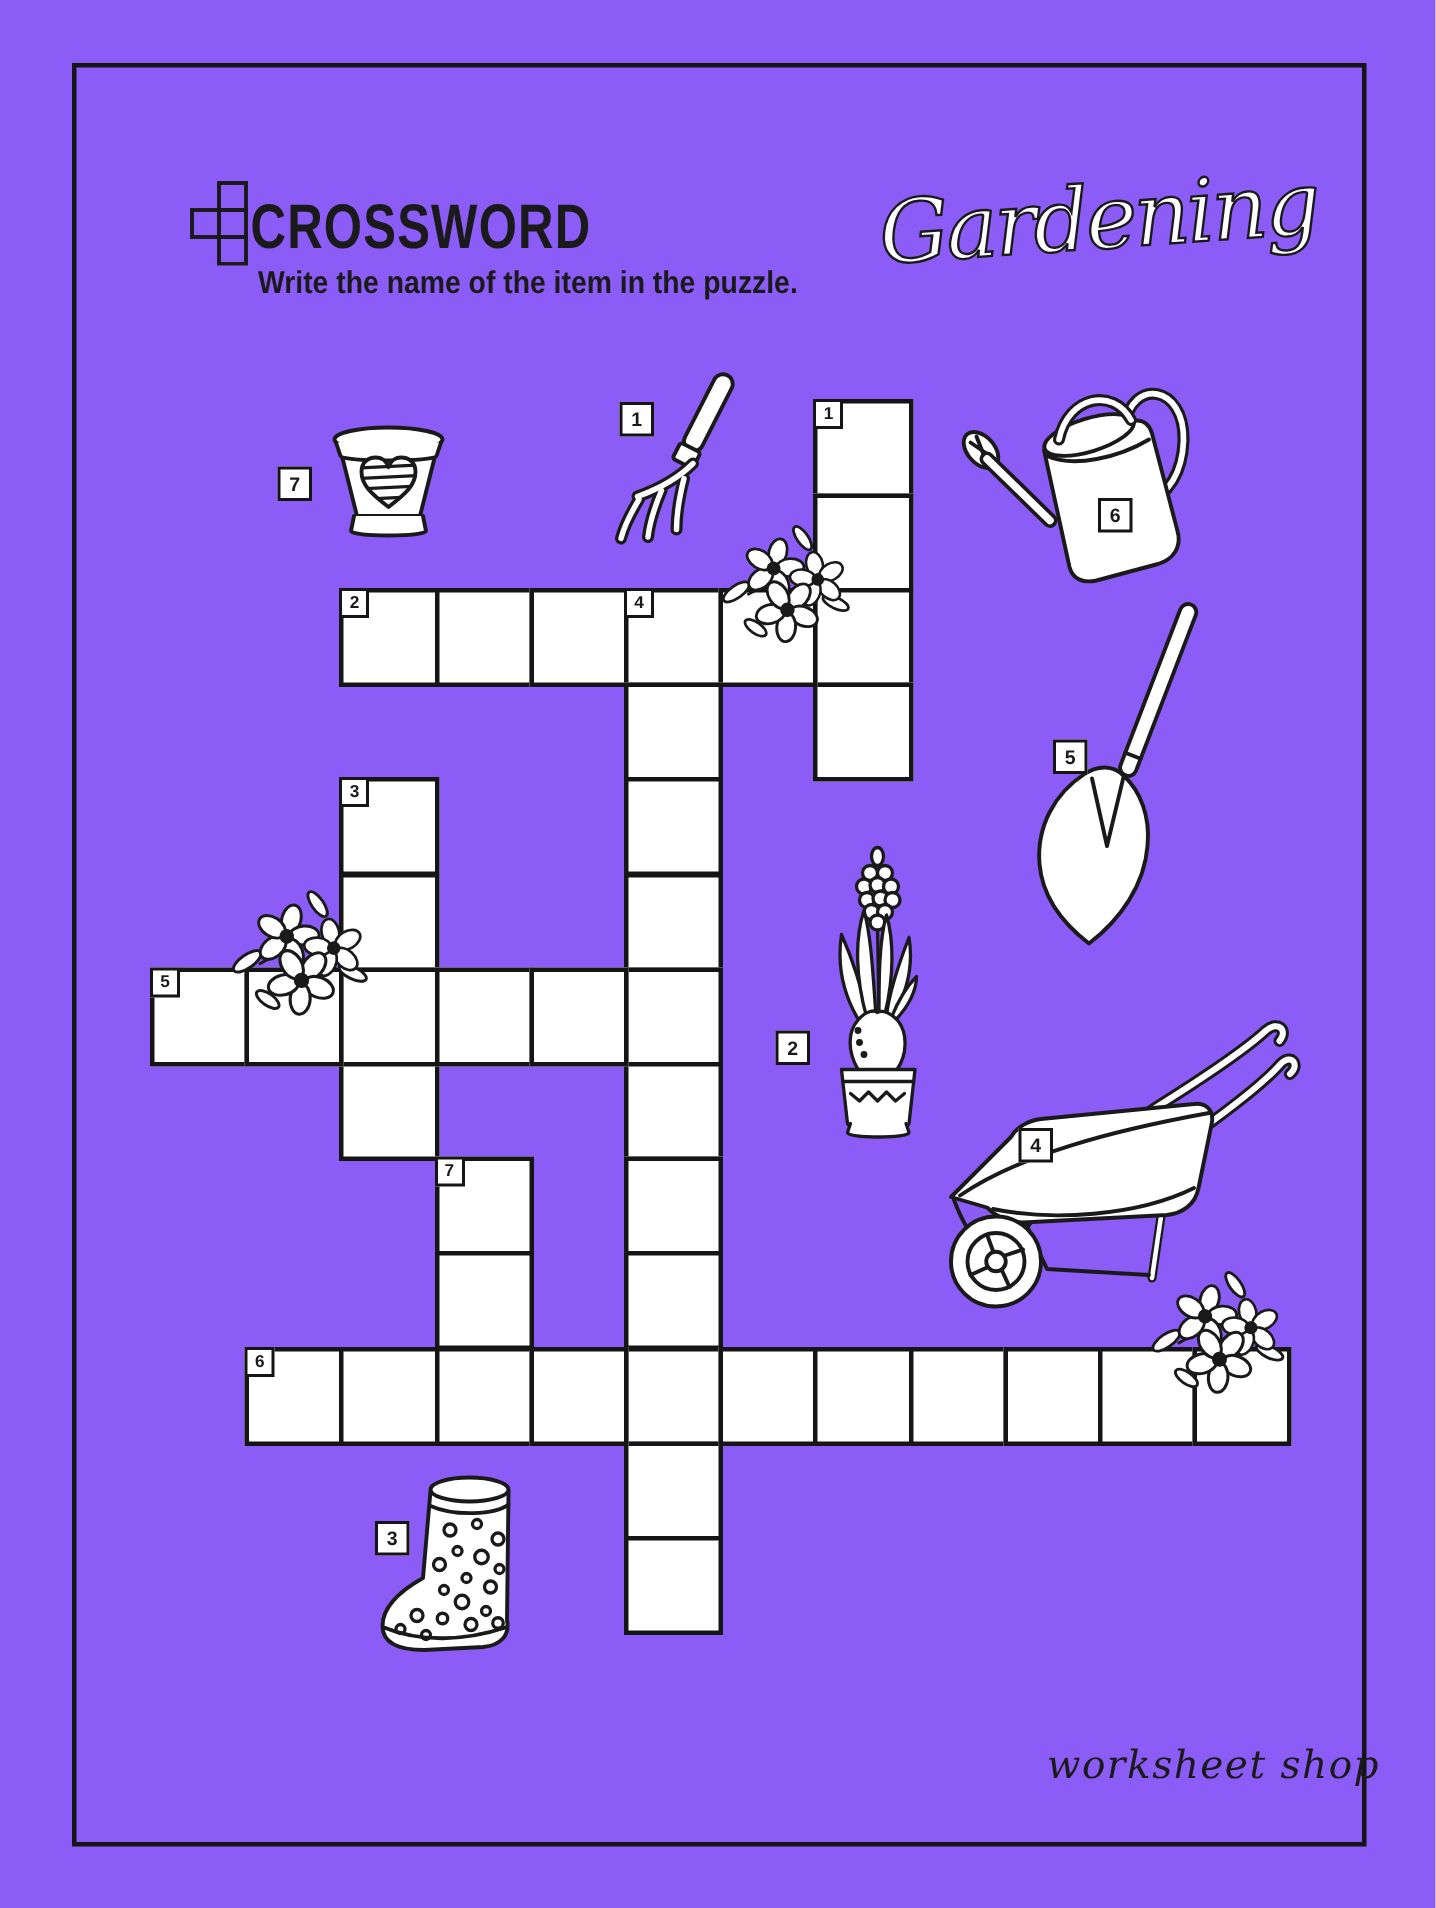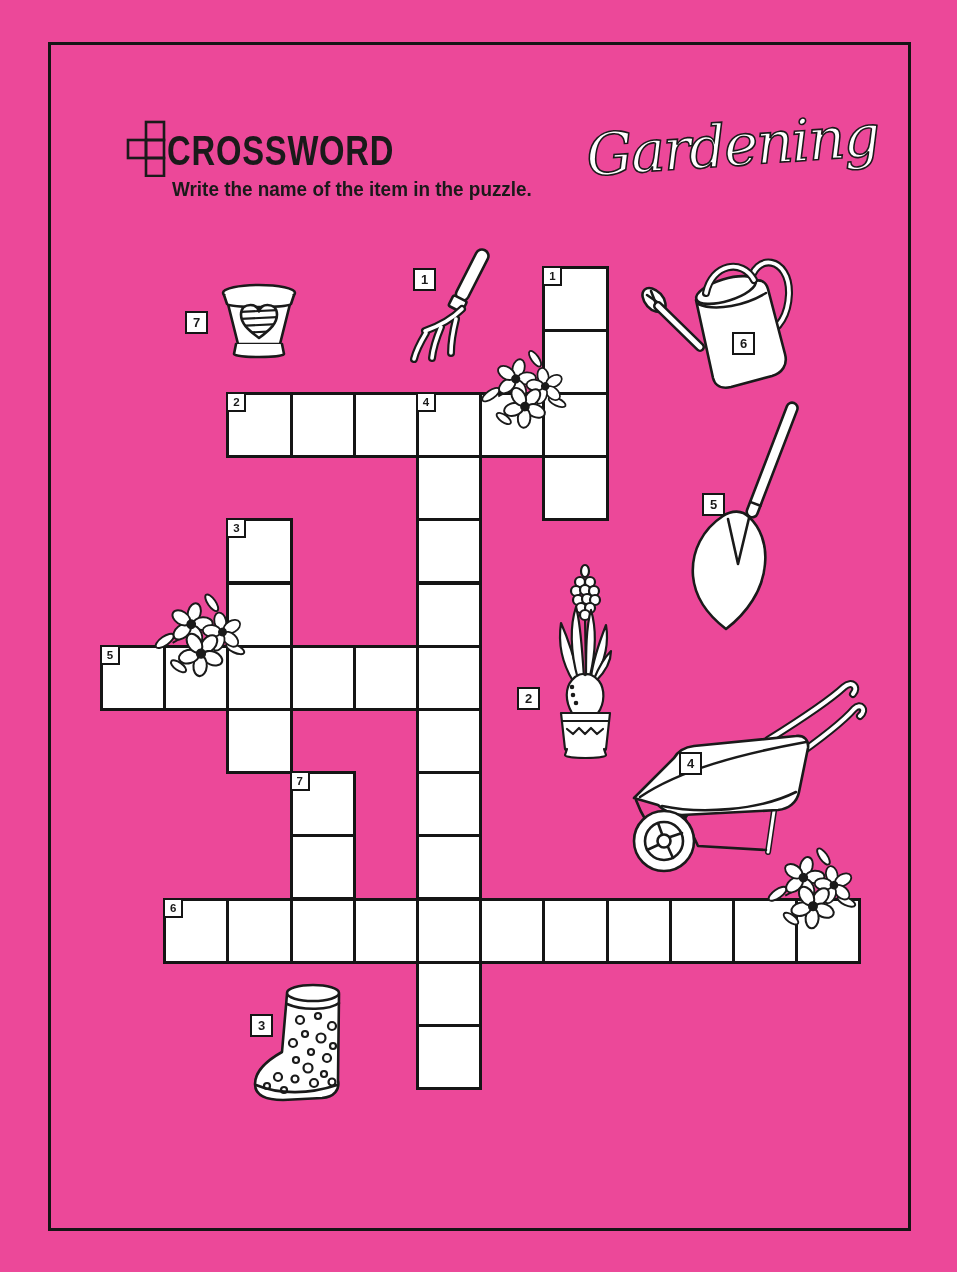--- a/index.html
+++ b/index.html
@@ -1,16 +1,16 @@
 <!DOCTYPE html>
 <html><head>
 <meta charset="utf-8">
 <style>
   html,body{margin:0;padding:0;background:#fff;}
-  #page{position:relative;width:957px;height:1272px;background:#ec4899;overflow:hidden;
+  #page{position:relative;width:957px;height:1272px;background:#8b5cf6;overflow:hidden;
         font-family:"Liberation Sans",sans-serif;color:#1a1a1a;}
   #frame{position:absolute;left:48px;top:42px;width:863px;height:1189px;
          border:3px solid #151515;box-sizing:border-box;}
   
   #cw-icon{position:absolute;left:126px;top:119px;}
   #title{position:absolute;left:167px;top:127px;font-size:42px;font-weight:700;
          letter-spacing:1px;transform:scaleX(.78);transform-origin:left top;white-space:nowrap;}
   #subtitle{position:absolute;left:172px;top:177px;font-size:21px;font-weight:700;
             transform:scaleX(.90);transform-origin:left top;white-space:nowrap;}
   #theme{position:absolute;left:586px;top:112px;width:280px;text-align:center;
@@ -319,13 +319,14 @@
   </div>
 
   <div class="item-label" style="left:185px;top:311px">7</div>
   <div class="item-label" style="left:413px;top:268px">1</div>
   <div class="item-label" style="left:732px;top:332px">6</div>
   <div class="item-label" style="left:702px;top:493px">5</div>
   <div class="item-label" style="left:517px;top:687px">2</div>
   <div class="item-label" style="left:679px;top:752px">4</div>
   <div class="item-label" style="left:250px;top:1014px">3</div>
 
+  <div id="brand">worksheet shop</div>
 </div>
 
 </body></html>

